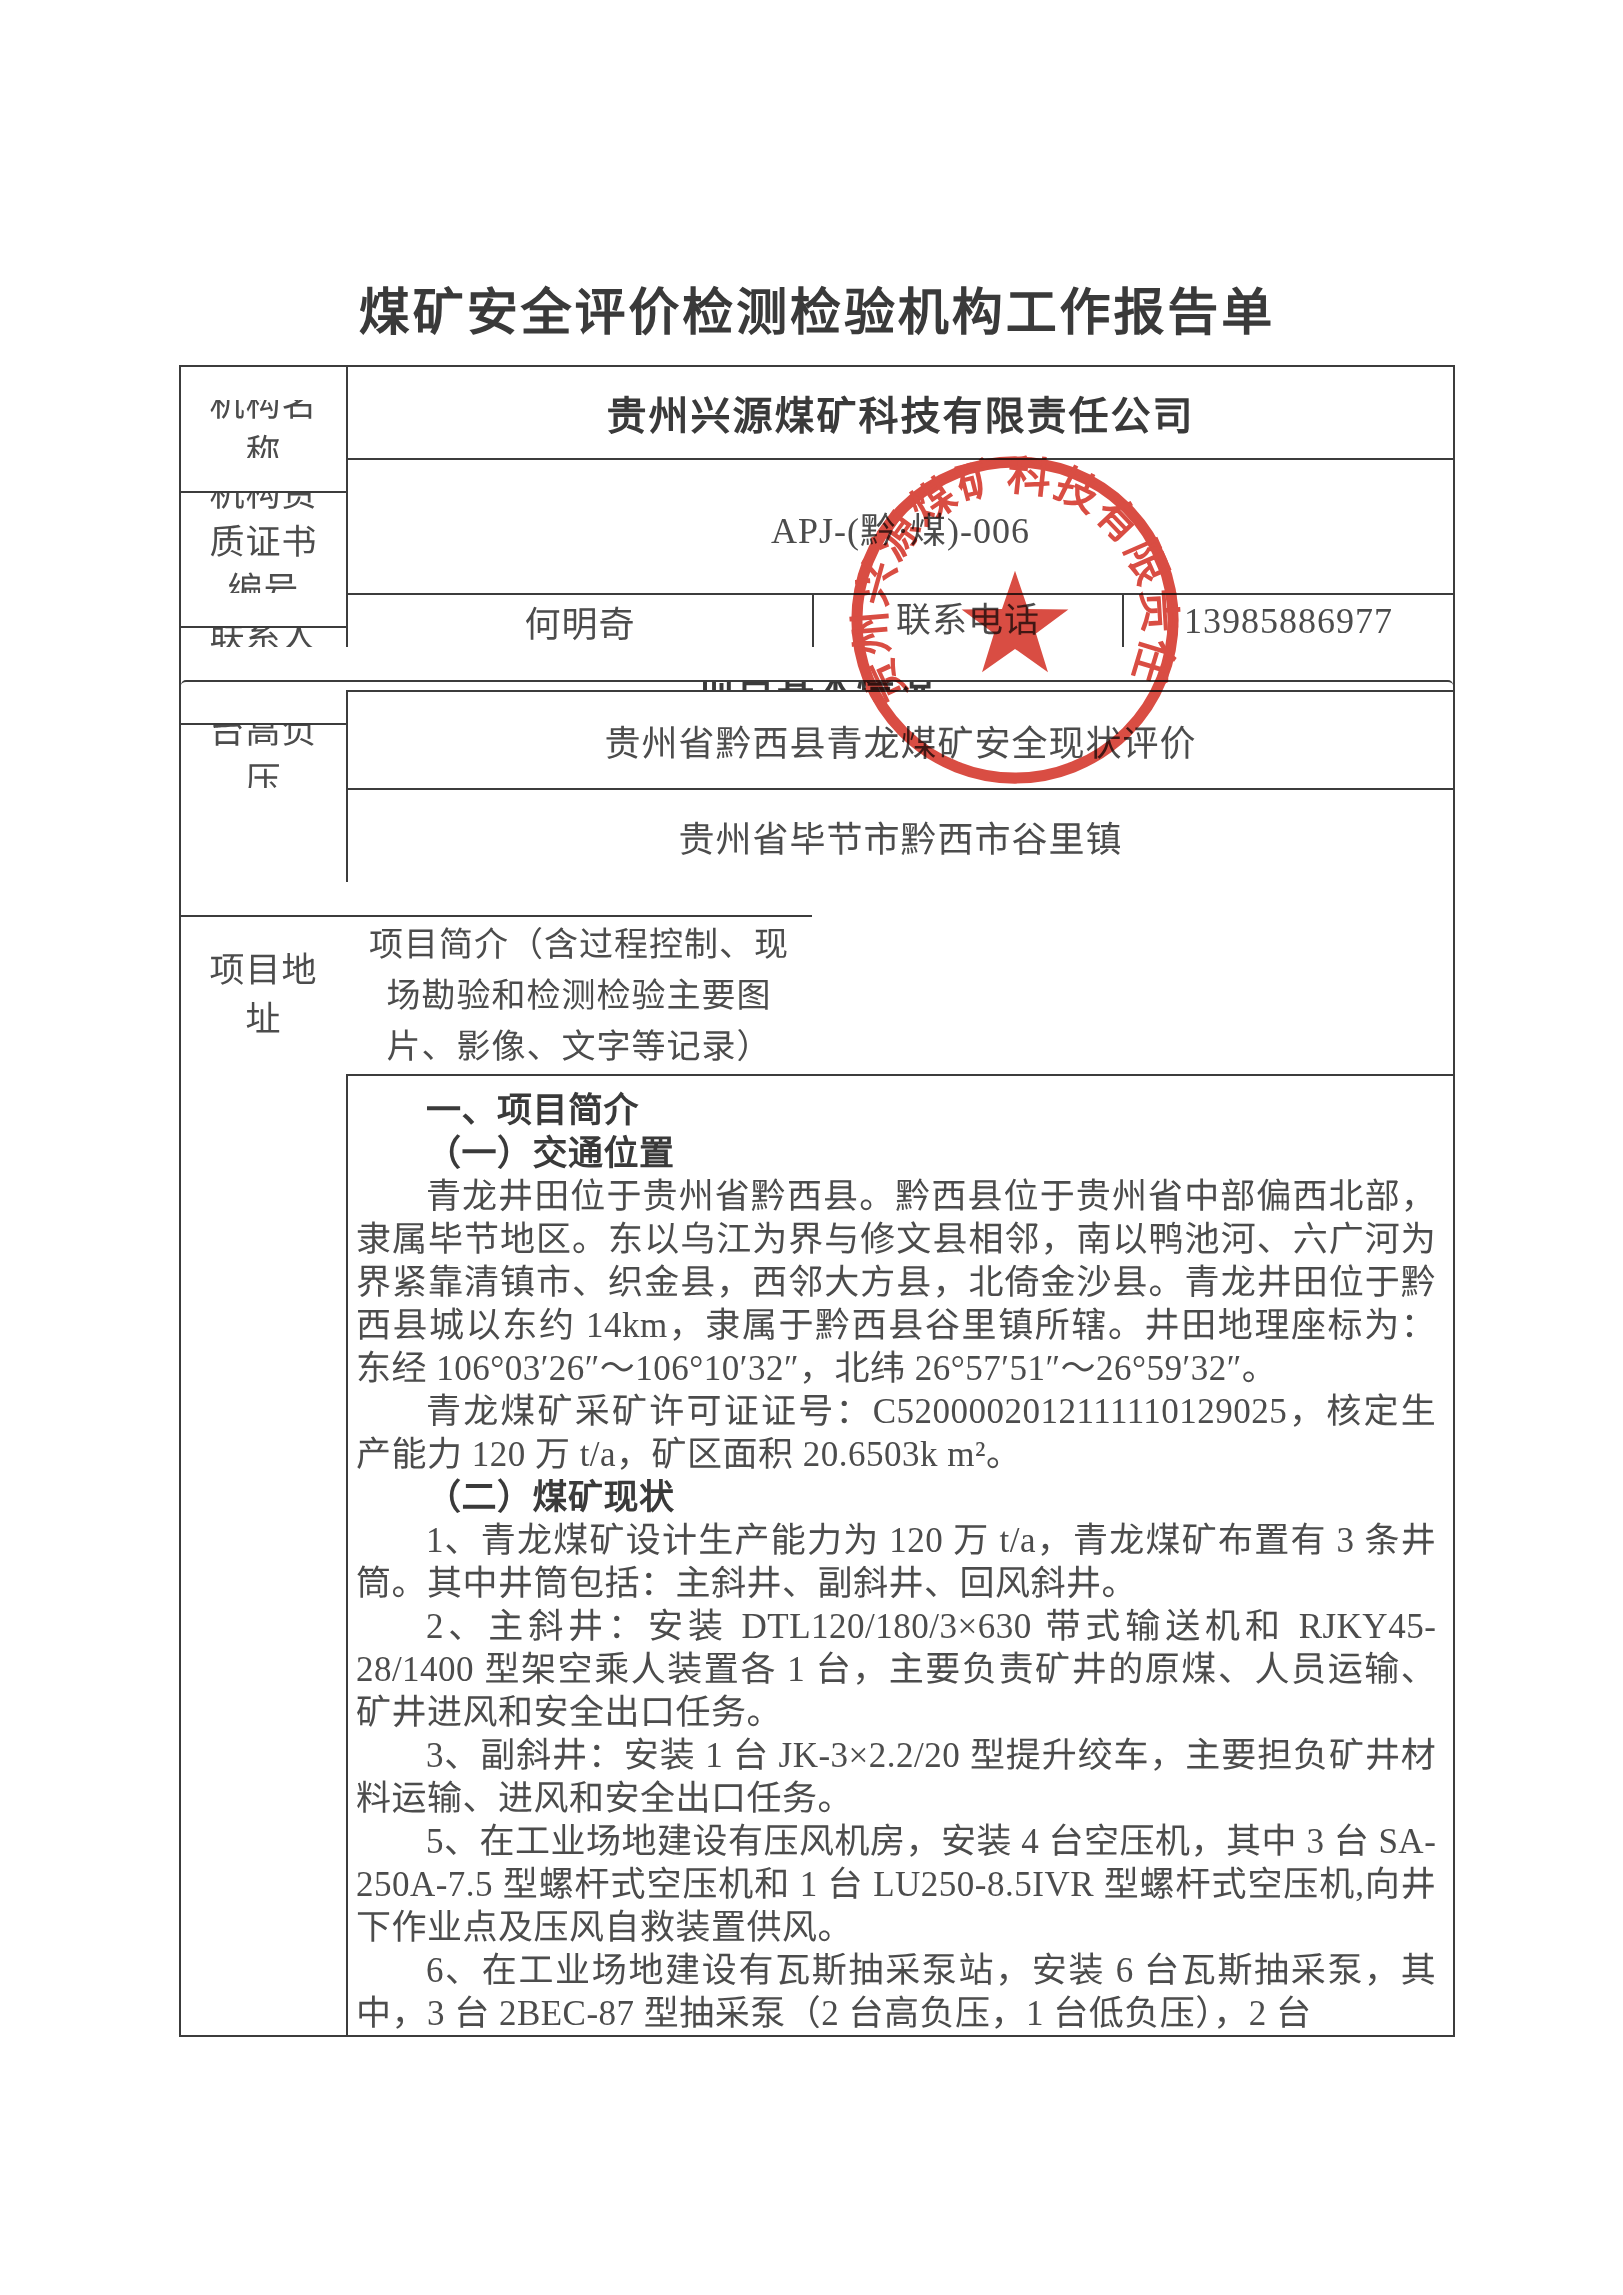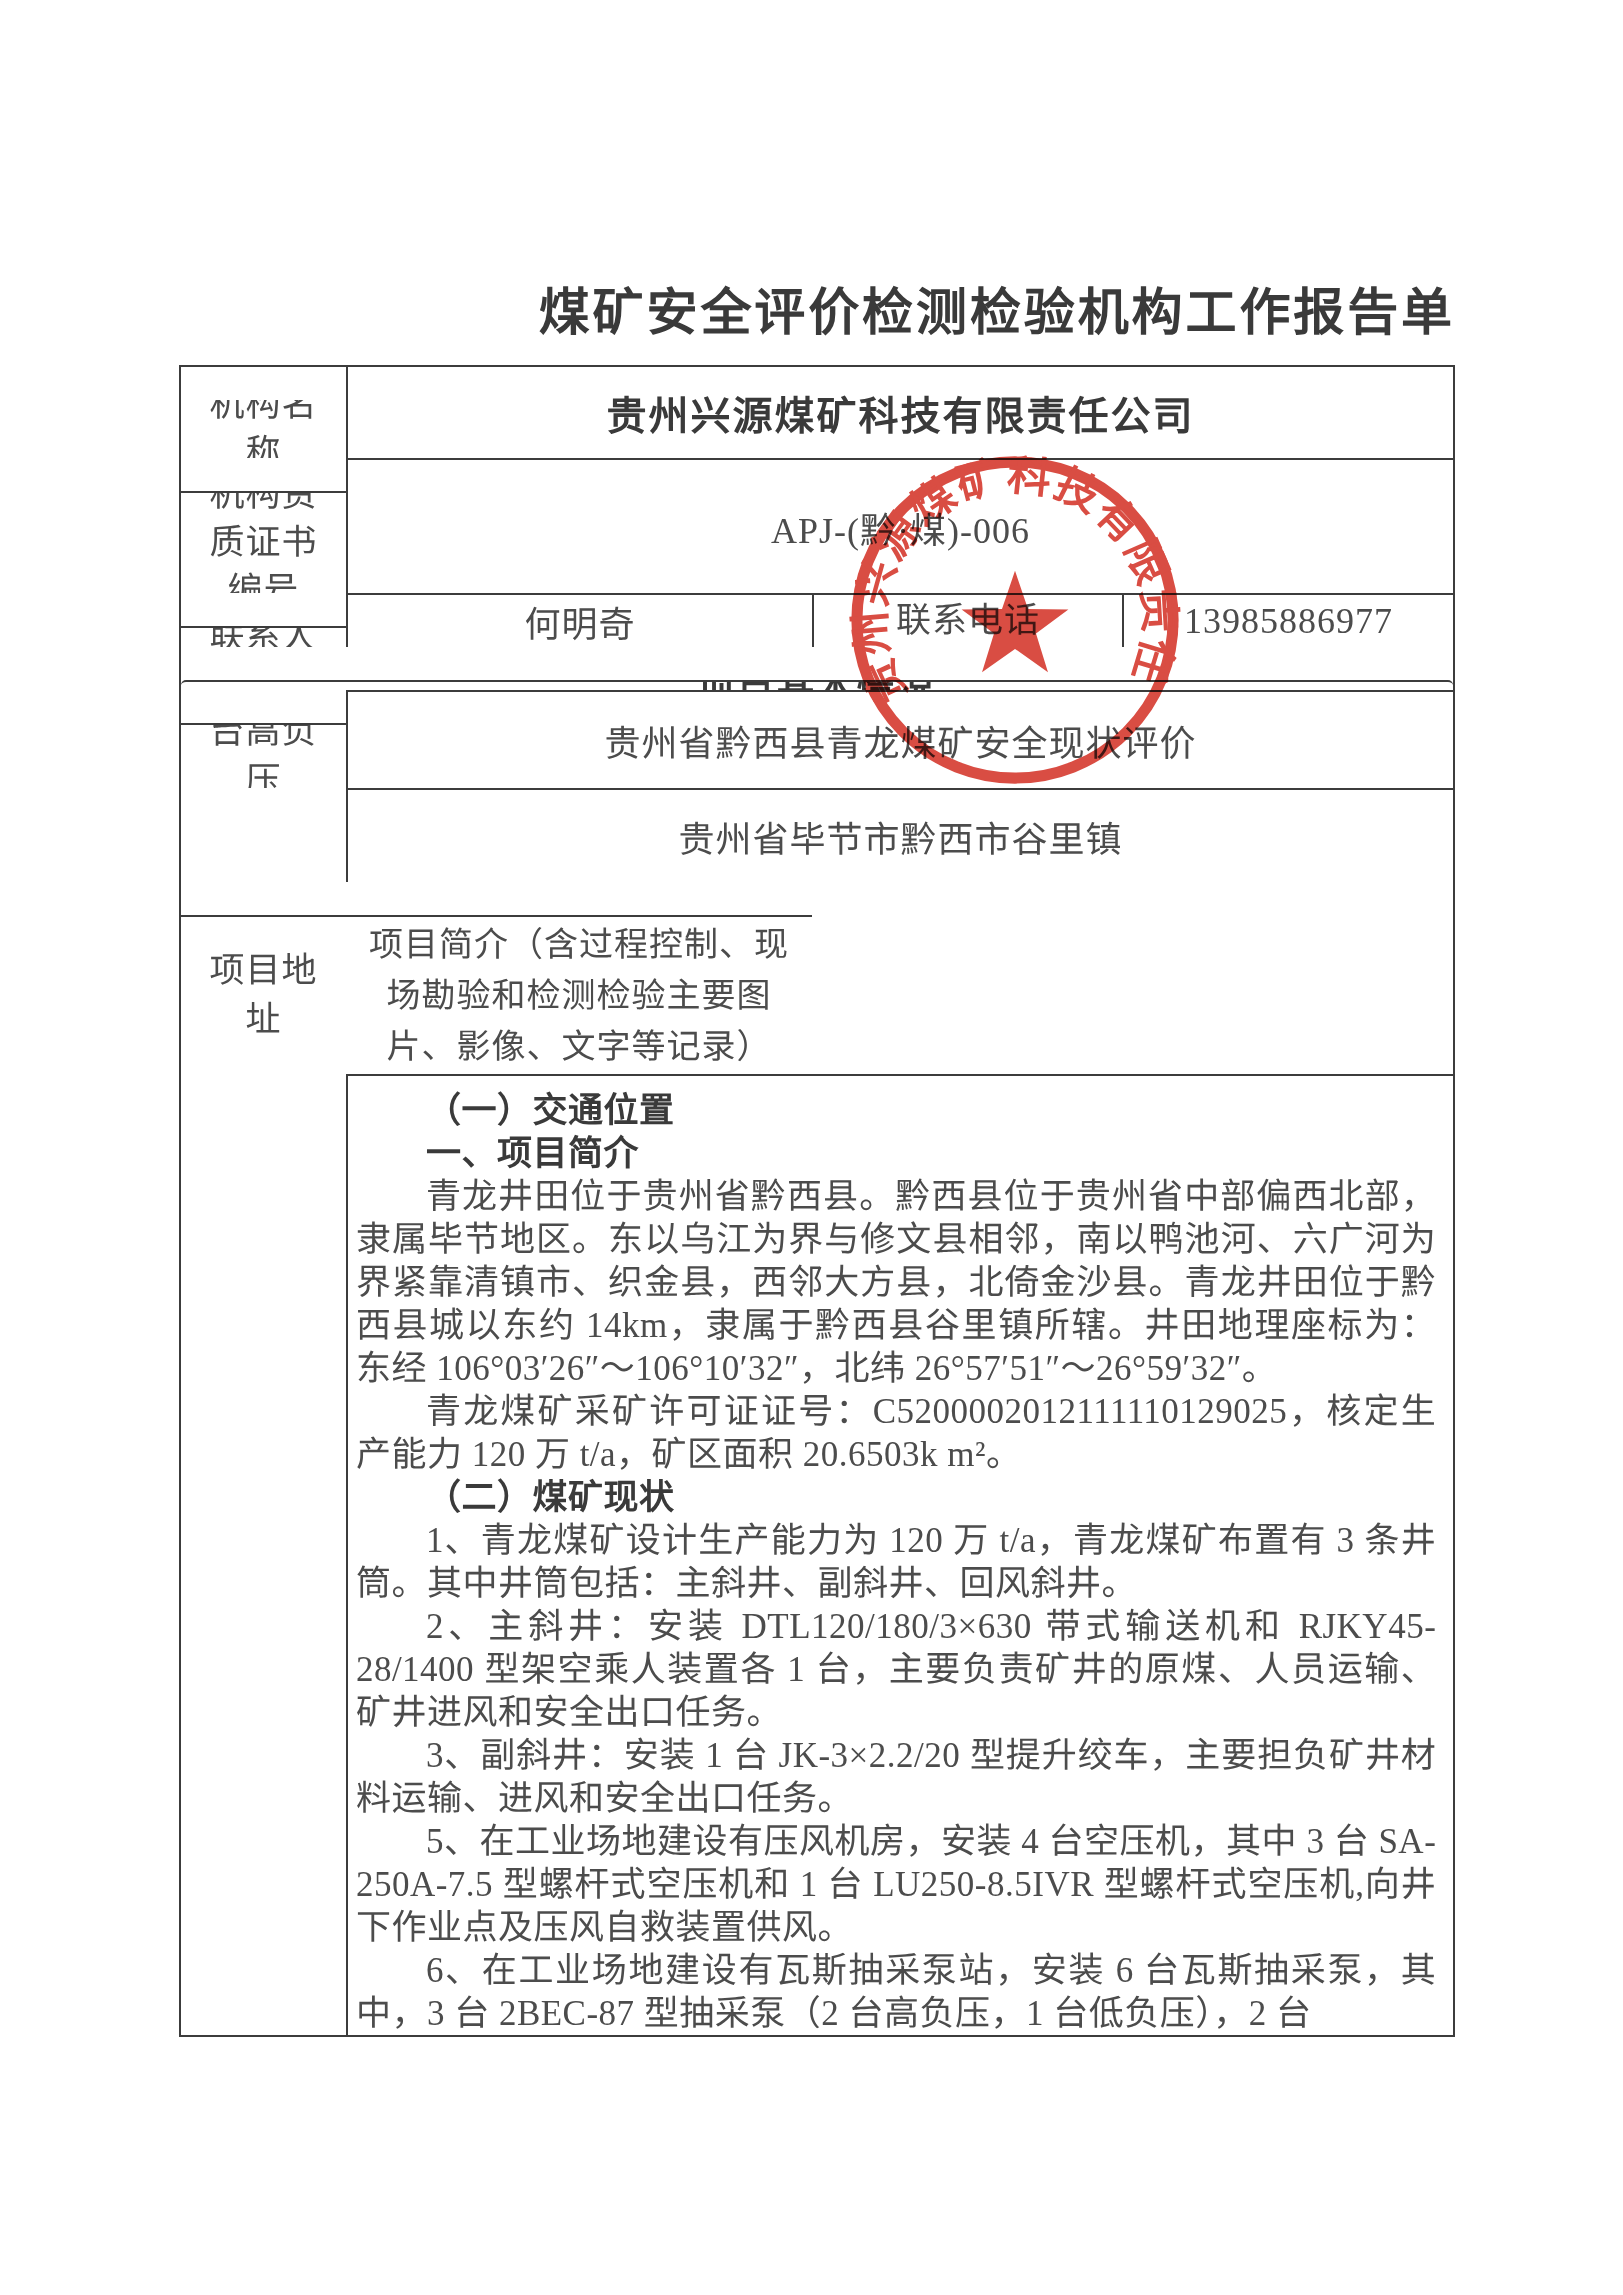--- a/index.html
+++ b/index.html
@@ -20,21 +20,21 @@
     width:1623px;
     height:2295px;
     background:var(--paper);
     overflow:hidden;
   }
   
   .doc-title{
     position:absolute;
     left:179px; top:271px;
     width:1276px;
-    text-align:right;
+    text-align:center;
     font-size:51px;
     font-weight:700;
     letter-spacing:2.9px;
     color:var(--ink-strong);
     white-space:nowrap;
   }
   
   .form-table{
     position:absolute;
     left:179px; top:365px;
@@ -129,22 +129,22 @@
     <div class="cell section-header span4 c1">项目基本情况</div>
 
     <div class="cell label c1">台高负压</div>
     <div class="cell value span3">贵州省黔西县青龙煤矿安全现状评价</div>
 
     <div class="cell value span3">贵州省毕节市黔西市谷里镇</div>
     <div class="cell label c1">项目地址</div>
 
     <div class="cell label summary-label c1">项目简介（含过程控制、现场勘验和检测检验主要图片、影像、文字等记录）</div>
     <div class="cell summary-content span3">
+      <p class="sec">一、项目简介</p>
       <p class="sec">（一）交通位置</p>
-      <p class="sec">一、项目简介</p>
       <p>青龙井田位于贵州省黔西县。黔西县位于贵州省中部偏西北部，隶属毕节地区。东以乌江为界与修文县相邻，南以鸭池河、六广河为界紧靠清镇市、织金县，西邻大方县，北倚金沙县。青龙井田位于黔西县城以东约 14km，隶属于黔西县谷里镇所辖。井田地理座标为：东经 106°03′26″～106°10′32″，北纬 26°57′51″～26°59′32″。</p>
       <p>青龙煤矿采矿许可证证号：C5200002012111110129025，核定生产能力 120 万 t/a，矿区面积 20.6503k m²。</p>
       <p class="sec">（二）煤矿现状</p>
       <p>1、青龙煤矿设计生产能力为 120 万 t/a，青龙煤矿布置有 3 条井筒。其中井筒包括：主斜井、副斜井、回风斜井。</p>
       <p>2、主斜井：安装 DTL120/180/3×630 带式输送机和 RJKY45-28/1400 型架空乘人装置各 1 台，主要负责矿井的原煤、人员运输、矿井进风和安全出口任务。</p>
       <p>3、副斜井：安装 1 台 JK-3×2.2/20 型提升绞车，主要担负矿井材料运输、进风和安全出口任务。</p>
       <p>5、在工业场地建设有压风机房，安装 4 台空压机，其中 3 台 SA-250A-7.5 型螺杆式空压机和 1 台 LU250-8.5IVR 型螺杆式空压机,向井下作业点及压风自救装置供风。</p>
       <p>6、在工业场地建设有瓦斯抽采泵站，安装 6 台瓦斯抽采泵，其中，3 台 2BEC-87 型抽采泵（2 台高负压，1 台低负压），2 台</p>
     </div>
 

